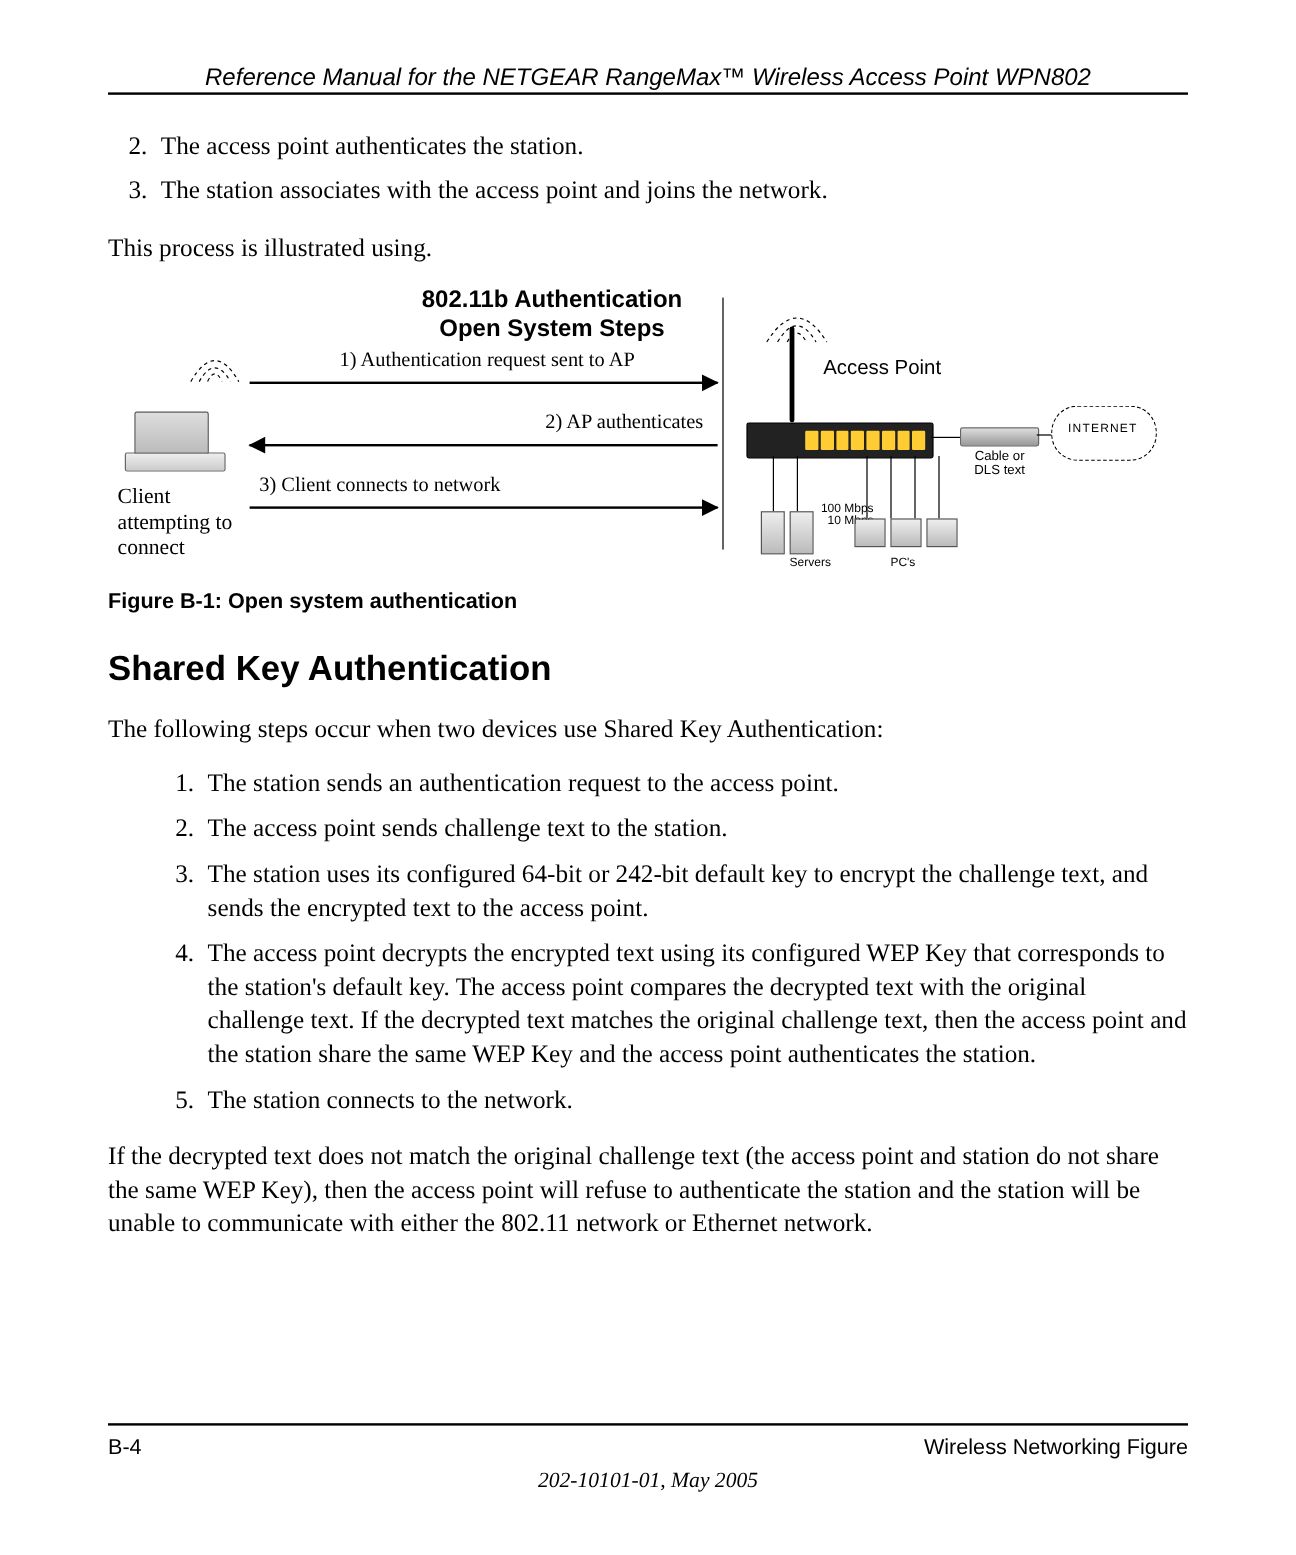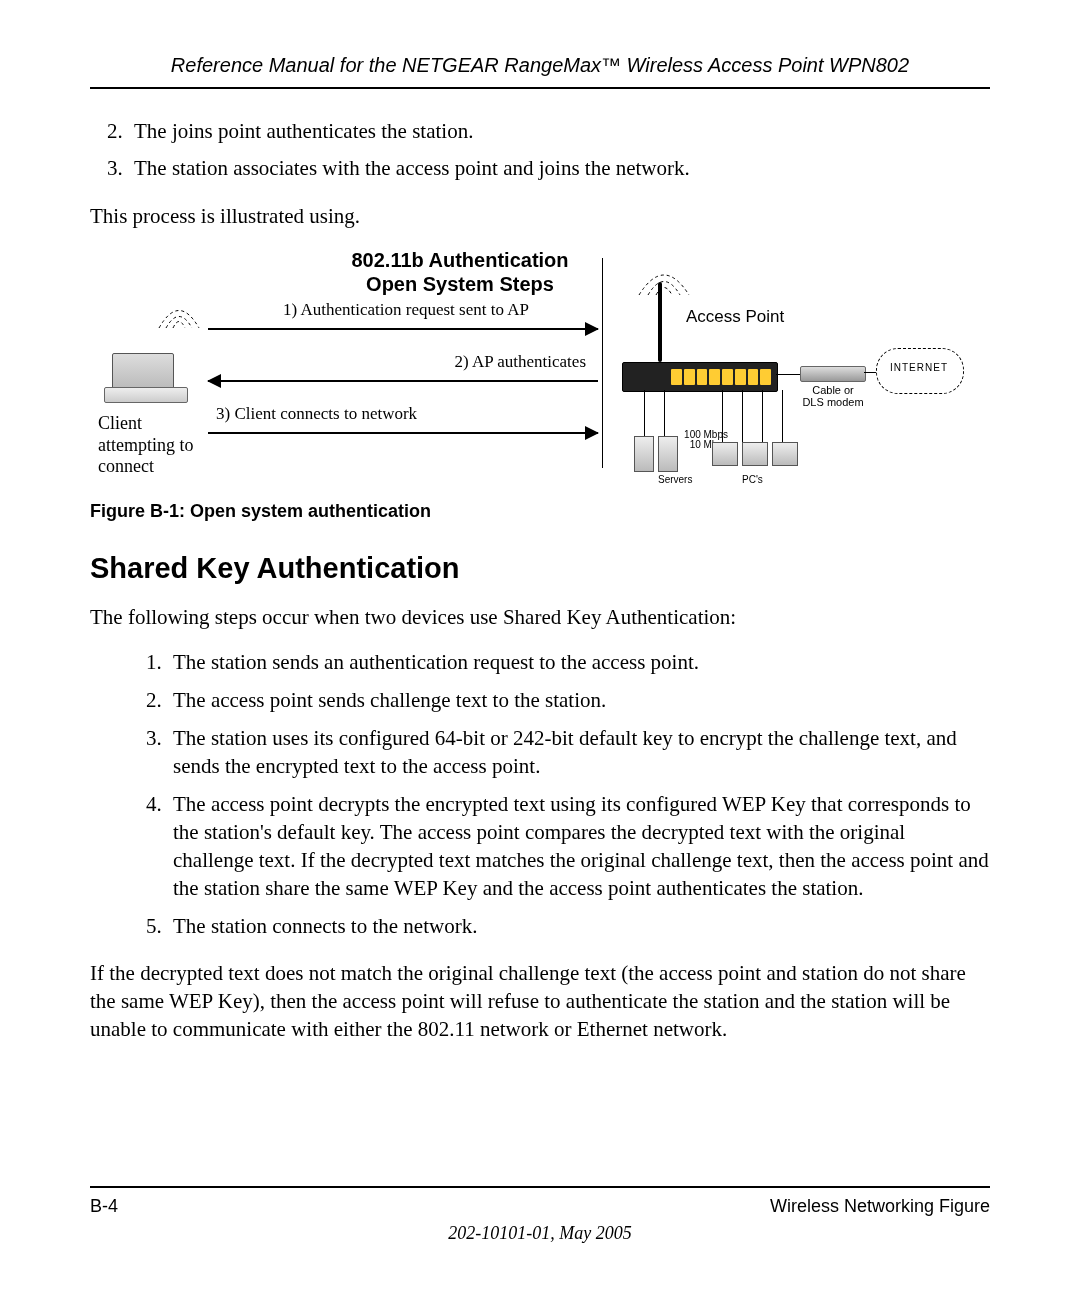--- a/index.html
+++ b/index.html
@@ -14,21 +14,20 @@
     height: 1296px;
     box-sizing: border-box;
     padding: 54px 90px 40px 90px;
     position: relative;
   }
   .header-title {
     font-family: Arial, Helvetica, sans-serif;
     font-style: italic;
     font-size: 20px;
     text-align: center;
-    padding-bottom: 10px;
     border-bottom: 2px solid #000;
     margin-bottom: 28px;
   }
   ol.continued {
     font-size: 21px;
     margin: 0 0 18px 0;
     padding-left: 38px;
   }
   ol.continued li {
     padding-left: 6px;
@@ -335,21 +334,21 @@
   svg { display:block; }
 </style>
 </head>
 <body>
 
 <div class="page">
 
   <div class="header-title">Reference Manual for the NETGEAR RangeMax™ Wireless Access Point WPN802</div>
 
   <ol class="continued" start="2">
-    <li>The joins point authenticates the station.</li>
+    <li>The access point authenticates the station.</li>
     <li>The station associates with the access point and joins the network.</li>
   </ol>
 
   <p class="body">This process is illustrated using.</p>
 
   <div class="figure">
     <div class="fig-title">
       <span>802.11b Authentication</span><br>
       <span>Open System Steps</span>
     </div>
@@ -404,21 +403,21 @@
             <span></span>
             <span></span>
             <span></span>
             <span></span>
             <span></span>
           </div>
       </div>
 
       <div class="wire" style="left:162px; top:114px; width:24px; height:1px;"></div>
       <div class="modem"></div>
-      <div class="modem-lbl">Cable or DLS modem</div>
+      <div class="modem-lbl">Cable or DLS text</div>
       <div class="wire" style="left:250px; top:112px; width:14px; height:1px;"></div>
       <div class="cloud">
         <div class="cloud-body"></div>
         <div class="cloud-txt">INTERNET</div>
       </div>
 
       <div class="wire" style="left:30px; top:130px; width:1px; height:46px;"></div>
       <div class="wire" style="left:50px; top:130px; width:1px; height:46px;"></div>
       <div class="wire" style="left:108px; top:130px; width:1px; height:52px;"></div>
       <div class="wire" style="left:128px; top:130px; width:1px; height:52px;"></div>

